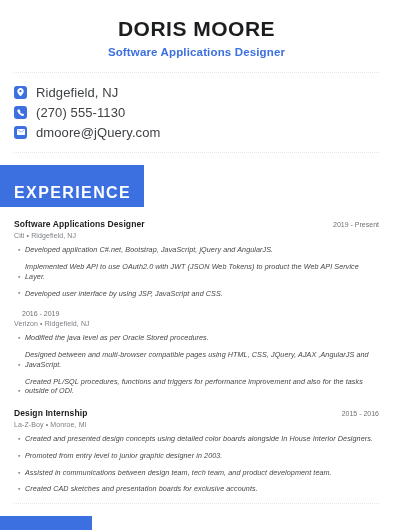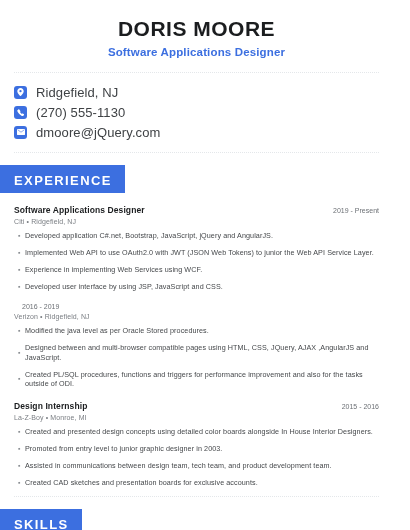--- a/index.html
+++ b/index.html
@@ -60,24 +60,24 @@
     font-size: 13px;
     color: #3f4245;
     letter-spacing: 0.1px;
   }
 
   
   .sec-bar {
     display: inline-block;
     background: #3c6fe0;
     color: #ffffff;
-    font-size: 13px;
+    font-size: 16px;
     font-weight: bold;
     letter-spacing: 1.4px;
-    padding: 8px 13px 5px 14px;
+    padding: 19px 13px 5px 14px;
     margin-left: 0;
     text-align: center;
   }
   .sec-wrap { margin-top: 12px; }
 
   
   .exp { padding: 0 14px; }
   .job { margin-top: 12px; }
   .job-head {
     display: flex;
@@ -98,26 +98,27 @@
   }
   .job-sub {
     font-size: 7px;
     color: #7a7e83;
     margin-top: 3px;
     letter-spacing: 0.1px;
   }
   .bullets { margin-top: 6px; }
   .bullet {
     display: flex;
-    align-items: center;
+    align-items: flex-end;
     font-size: 7.2px;
     color: #44474a;
     line-height: 1.35;
     margin-bottom: 7px;
     letter-spacing: 0.08px;
+    font-style: italic;
   }
   .bullet .dot {
     flex: 0 0 7px;
     color: #8b8f94;
     font-size: 7px;
     line-height: 1.4;
     margin-left: 4px;
   }
   .bullet .btxt { flex: 1; }
 
@@ -178,25 +179,21 @@
           <span class="job-dates">2019 - Present</span>
         </div>
         <div class="job-sub">Citi • Ridgefield, NJ</div>
         <div class="bullets">
           <div class="bullet">
               <span class="dot">▪</span>
               <span class="btxt">Developed application C#.net, Bootstrap, JavaScript, jQuery and AngularJS.</span>
             </div>
           <div class="bullet">
               <span class="dot">▪</span>
-              <span class="btxt">Implemented Web API to use OAuth2.0 with JWT (JSON Web Tokens) to junior the Web API Service Layer.</span>
-            </div>
-          <div class="bullet">
-              <span class="dot">▪</span>
-              <span class="btxt">Experience in implementing Web Services using WCF.</span>
+              <span class="btxt">Implemented Web API to use OAuth2.0 with JWT (JSON Web Tokens) to product the Web API Service Layer.</span>
             </div>
           <div class="bullet">
               <span class="dot">▪</span>
               <span class="btxt">Developed user interface by using JSP, JavaScript and CSS.</span>
             </div>
         </div>
       </div>
 
       <div class="job">
         <div class="job-head">

